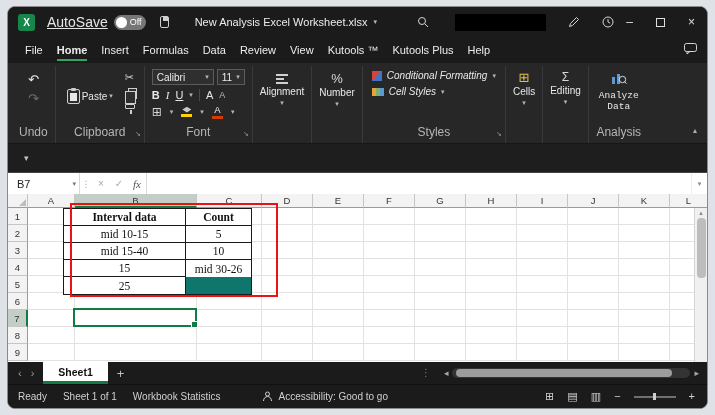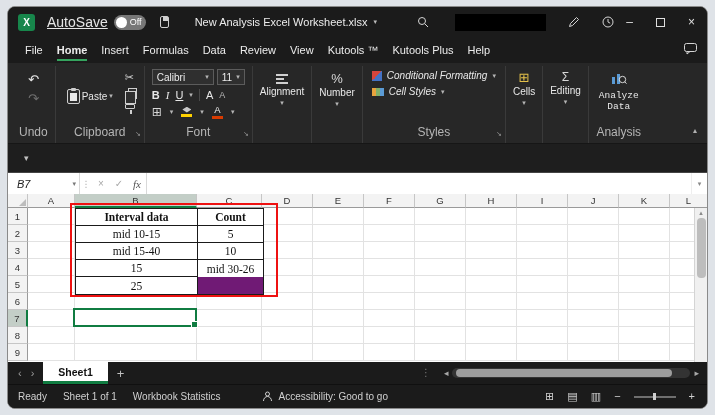--- a/index.html
+++ b/index.html
@@ -102,21 +102,21 @@
   .analyze-label{font-size:9.5px;color:#e8e8e8;text-align:center;width:46px;line-height:1.15;font-family:Liberation Mono, monospace;}
   .ribbon-collapse{position:absolute;right:10px;bottom:8px;font-size:8px;color:#b0b0b0;}
 
   
   .qat{height:29px;flex:0 0 auto;background:#1e1e1e;border-top:1px solid #161616;display:flex;align-items:center;padding-left:16px;}
   .qat-chev{font-size:9px;color:#c0c0c0;}
 
   
   .fbar{height:22px;flex:0 0 auto;background:#fff;display:flex;align-items:stretch;border-top:1px solid #444;}
   .namebox{width:72px;display:flex;align-items:center;justify-content:space-between;padding:0 3px 0 9px;
-           font-size:11px;color:#222;border-right:1px solid #d9d9d9;font-style:italic;}
+           font-size:11px;color:#222;border-right:1px solid #d9d9d9;}
   .nb-chev{font-size:7px;color:#777;}
   .fdots{width:12px;display:flex;align-items:center;justify-content:center;color:#b0b0b0;font-size:9px;}
   .fbtn{width:18px;display:flex;align-items:center;justify-content:center;font-size:10px;color:#a8a8a8;}
   .fx{font-style:italic;font-family:"Liberation Serif",serif;color:#555;font-size:11px;}
   .finput{flex:1;border:none;outline:none;font-size:11px;padding:0 6px;border-left:1px solid #d9d9d9;background:#fff;}
   .fchev{width:16px;display:flex;align-items:center;justify-content:center;color:#888;font-size:7px;border-left:1px solid #eee;}
 
   
   .gridwrap{height:168px;flex:0 0 auto;position:relative;background:#fff;overflow:hidden;}
   .ghead{display:flex;height:14px;}
@@ -124,21 +124,21 @@
   .corner:after{content:"";position:absolute;right:1px;bottom:1px;border-left:7px solid transparent;border-bottom:7px solid #bdbdbd;}
   .chead{display:flex;align-items:center;justify-content:center;font-size:9.5px;color:#333;background:#f3f3f3;
          border-right:1px solid #c6c6c6;border-bottom:1px solid #9a9a9a;flex:0 0 auto;}
   .chead.sel{background:#c3cec7;border-bottom:2px solid var(--accent);}
   .grow{display:flex;height:17px;}
   .rhead{width:20px;flex:0 0 auto;display:flex;align-items:center;justify-content:center;font-size:9.5px;color:#333;
          background:#f3f3f3;border-right:1px solid #9a9a9a;border-bottom:1px solid #c6c6c6;}
   .rhead.sel{background:#c3cec7;border-right:2px solid var(--accent);}
   .gcell{border-right:1px solid #e2e2e2;border-bottom:1px solid #e2e2e2;flex:0 0 auto;}
 
-  .dtable{position:absolute;left:67px;top:14px;display:grid;grid-template-columns:122px 65px;background:#701a75;border:1px solid #1a1a1a;}
+  .dtable{position:absolute;left:55px;top:14px;display:grid;grid-template-columns:122px 65px;background:#0f766e;border:1px solid #1a1a1a;}
   .dcell{height:17px;border-right:1px solid #1a1a1a;border-bottom:1px solid #1a1a1a;display:flex;align-items:center;justify-content:center;
          font-family:"Liberation Serif","DejaVu Serif",serif;font-size:11.5px;color:#111;background:#fff;}
   .dcell:nth-child(2n){border-right:none;}
   .dcell.lastrow{border-bottom:none;}
   .dcell.dhead{font-weight:bold;}
 
   .redbox{position:absolute;left:62px;top:9px;width:208px;height:94px;border:2px solid var(--red);pointer-events:none;}
   .selbox{position:absolute;left:65px;top:114px;width:124px;height:19px;border:2px solid var(--accent);}
   .selbox:after{content:"";position:absolute;right:-3px;bottom:-3px;width:5px;height:5px;background:var(--accent);border:1px solid #fff;}
 

